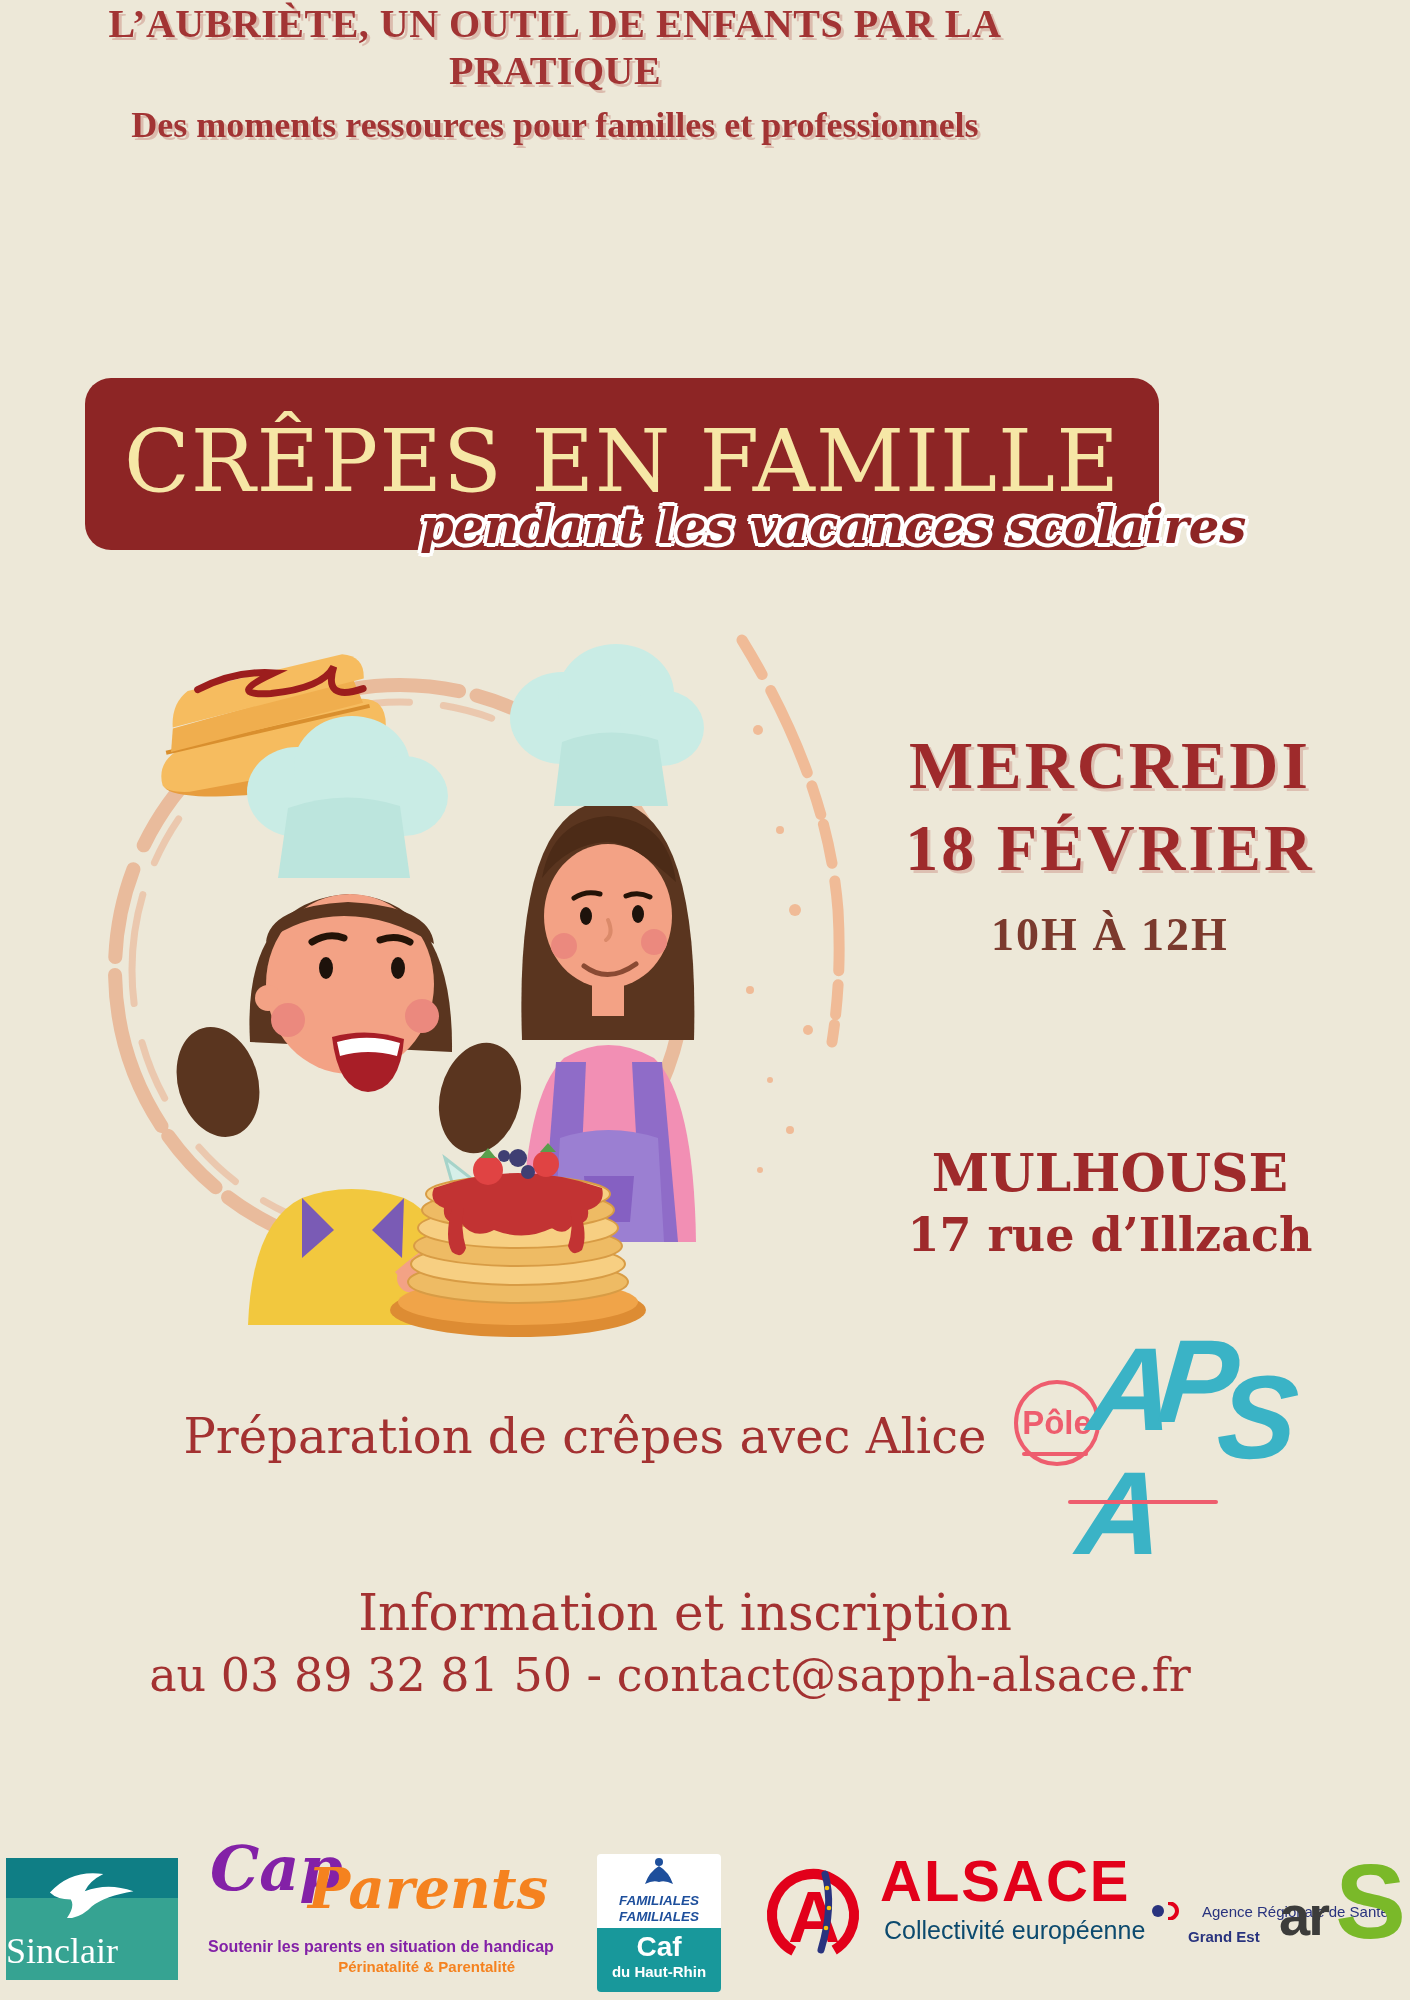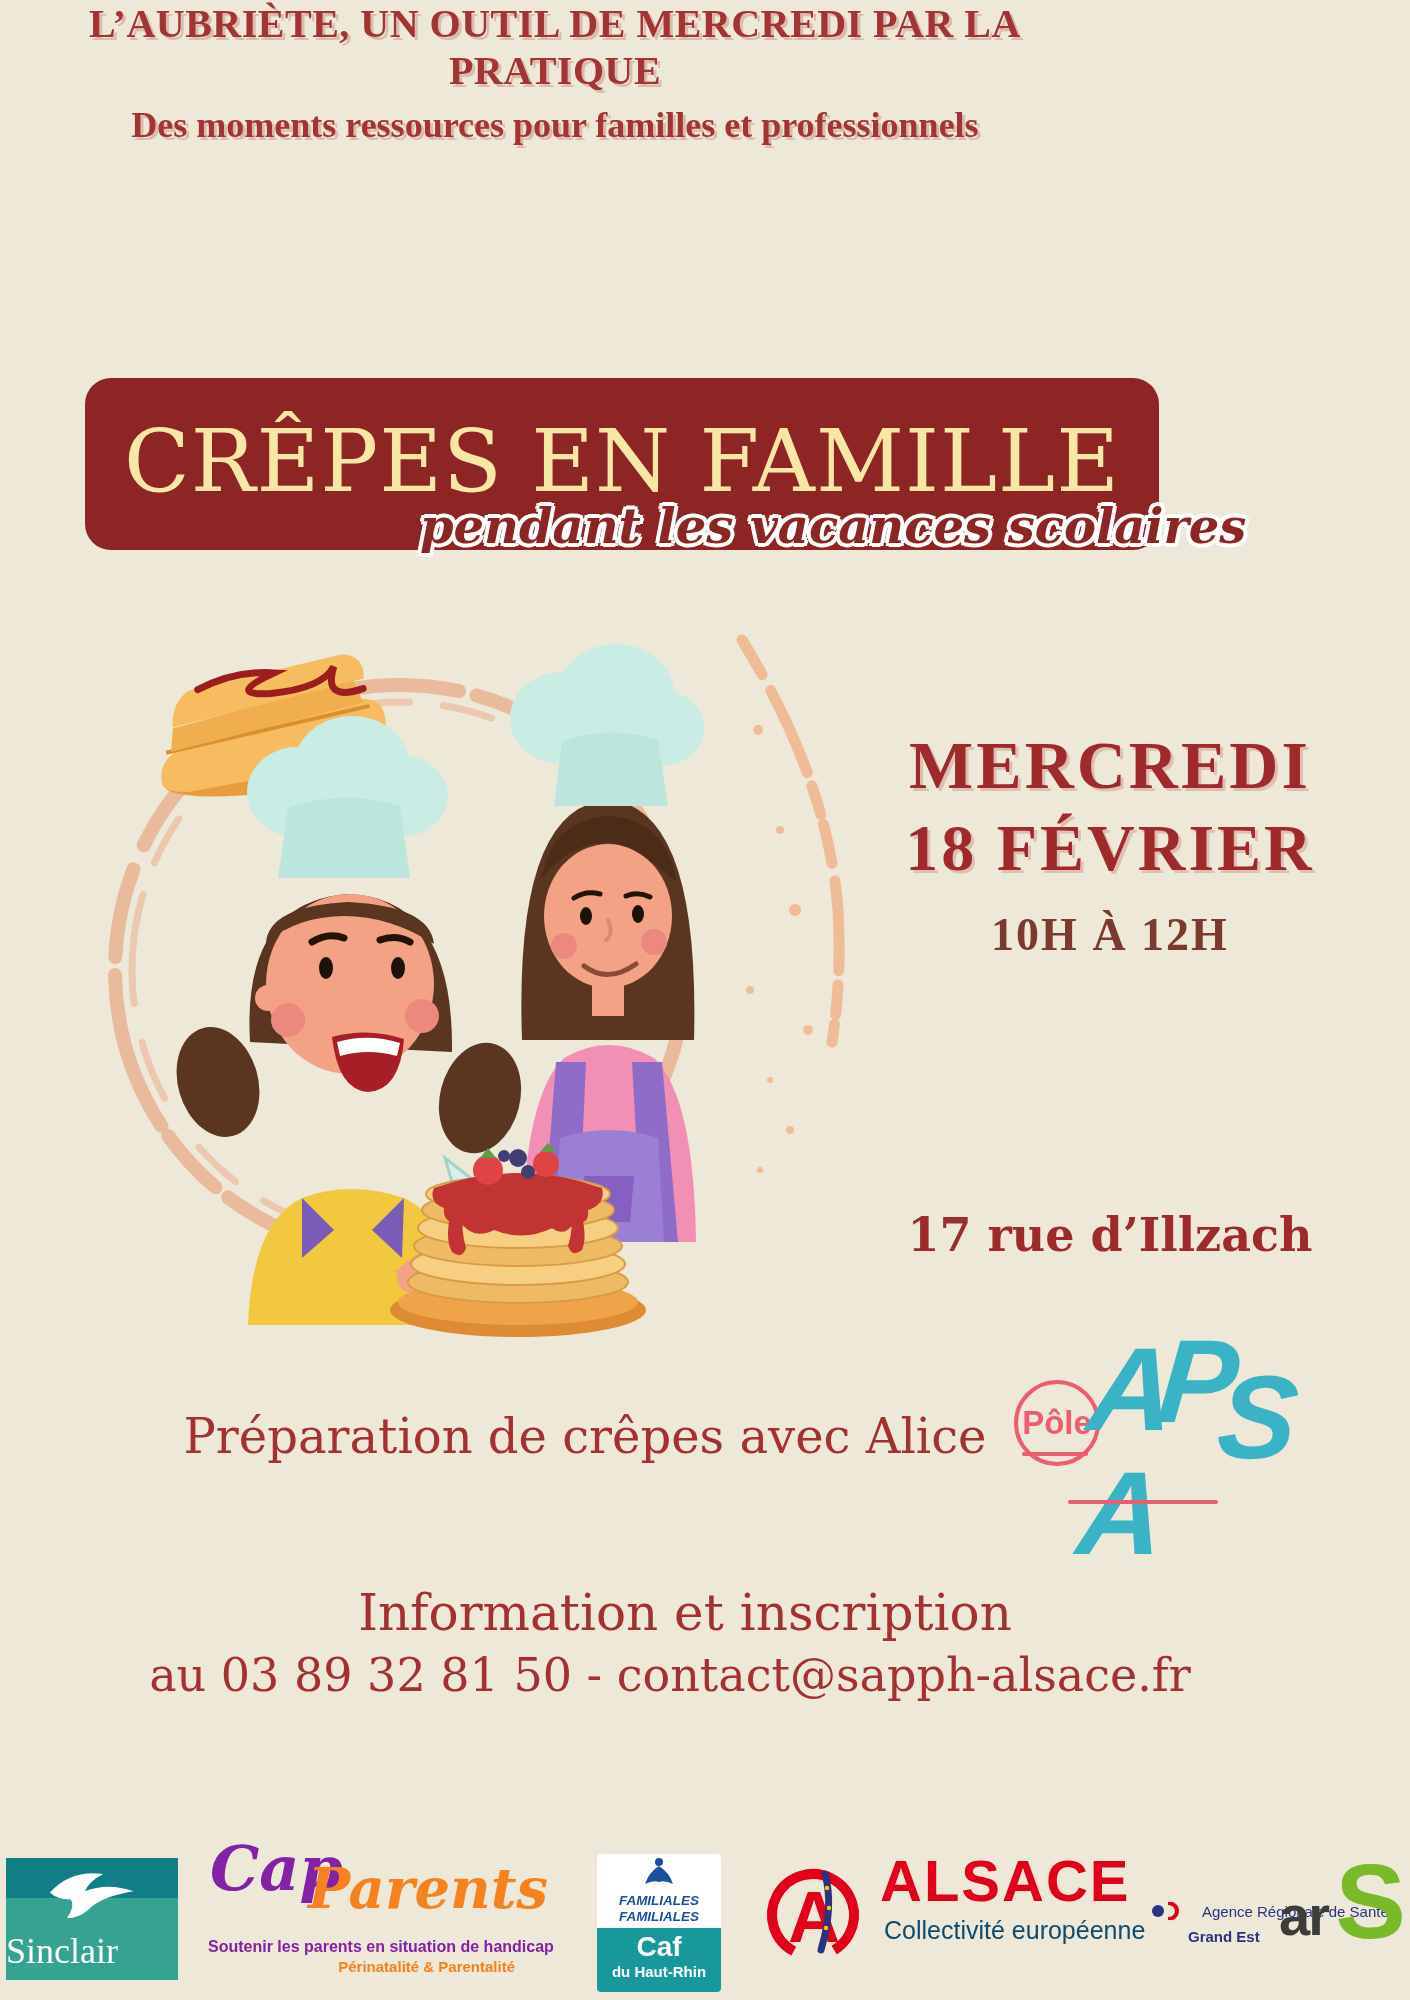--- a/index.html
+++ b/index.html
@@ -77,21 +77,21 @@
   .ars-grandest{position:absolute;left:38px;top:66px;font-size:15px;font-weight:bold;}
   .ars-ar{position:absolute;right:80px;top:26px;font-size:56px;font-weight:bold;color:#3c3c3b;letter-spacing:-2px;line-height:1;}
   .ars-s{position:absolute;right:2px;top:-14px;font-size:106px;font-weight:bold;color:#7ab929;line-height:1;}
 </style>
 </head>
 <body>
 
 <div class="poster">
 
   <div class="topblock">
-    <div class="hdr1">L’AUBRIÈTE, UN OUTIL DE MERCREDI PAR LA PRATIQUE</div>
+    <div class="hdr1">L’AUBRIÈTE, UN OUTIL DE ENFANTS PAR LA PRATIQUE</div>
     <div class="hdr2">Des moments ressources pour familles et professionnels</div>
   </div>
 
   <div class="banner">
     <div class="banner-title">CRÊPES EN FAMILLE</div>
   </div>
   <div class="script-sub">pendant les vacances scolaires</div>
 
   <svg class="illu" width="910" height="790" viewBox="0 0 910 790">
 
@@ -189,20 +189,21 @@
       <path d="M450,542 l8,-9 l8,9 Z" fill="#5a9e4c"></path>
       <circle cx="428" cy="548" r="9" fill="#3f3f73"></circle>
       <circle cx="438" cy="562" r="7" fill="#3f3f73"></circle>
       <circle cx="414" cy="546" r="6" fill="#3f3f73"></circle>
     </g>
   </svg>
 
   <div class="rc day">MERCREDI</div>
   <div class="rc date">18 FÉVRIER</div>
   <div class="rc time">10H À 12H</div>
+  <div class="rc city">MULHOUSE</div>
   <div class="rc address">17 rue d’Illzach</div>
 
   <div class="prep">Préparation de crêpes avec Alice</div>
 
   <div class="apsa">
     <div class="apsa-circle">
       <span class="apsa-pole">Pôle</span>
     </div>
     <div class="apsa-name"><span class="ap0">A</span><span class="ap1">P</span><span class="ap2">S</span><span class="ap3">A</span></div>
     <div class="apsa-u1"></div>

